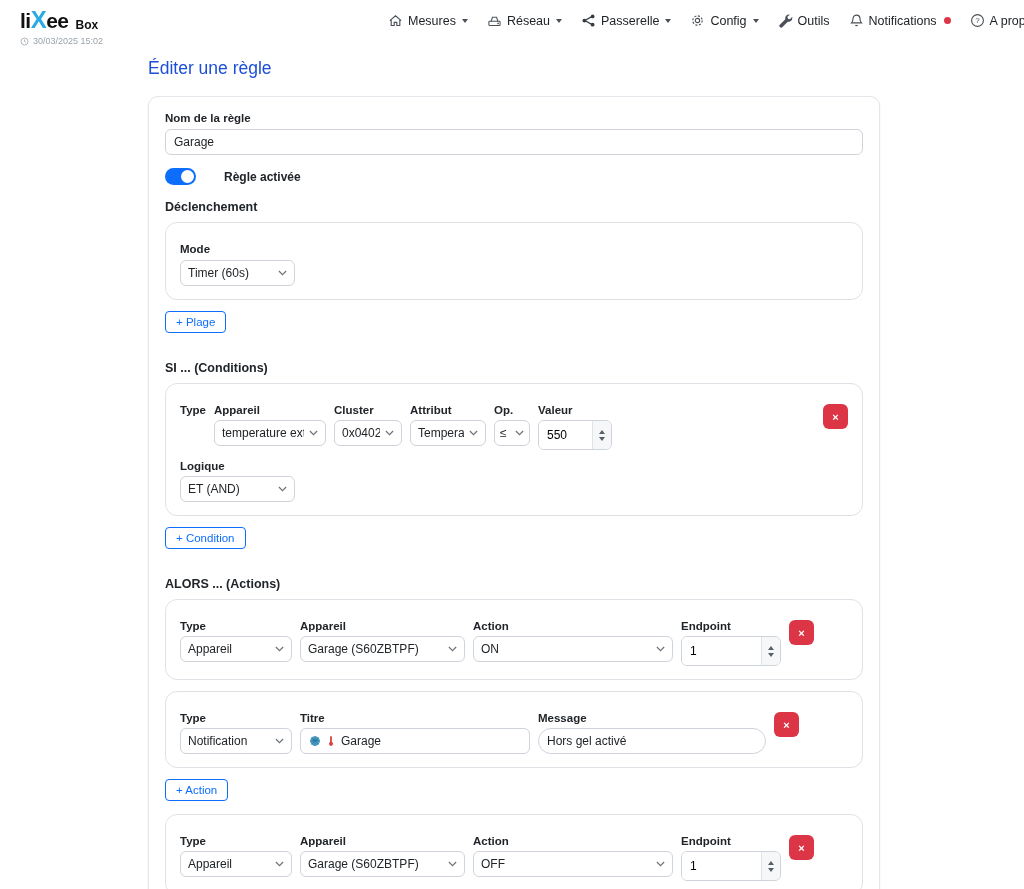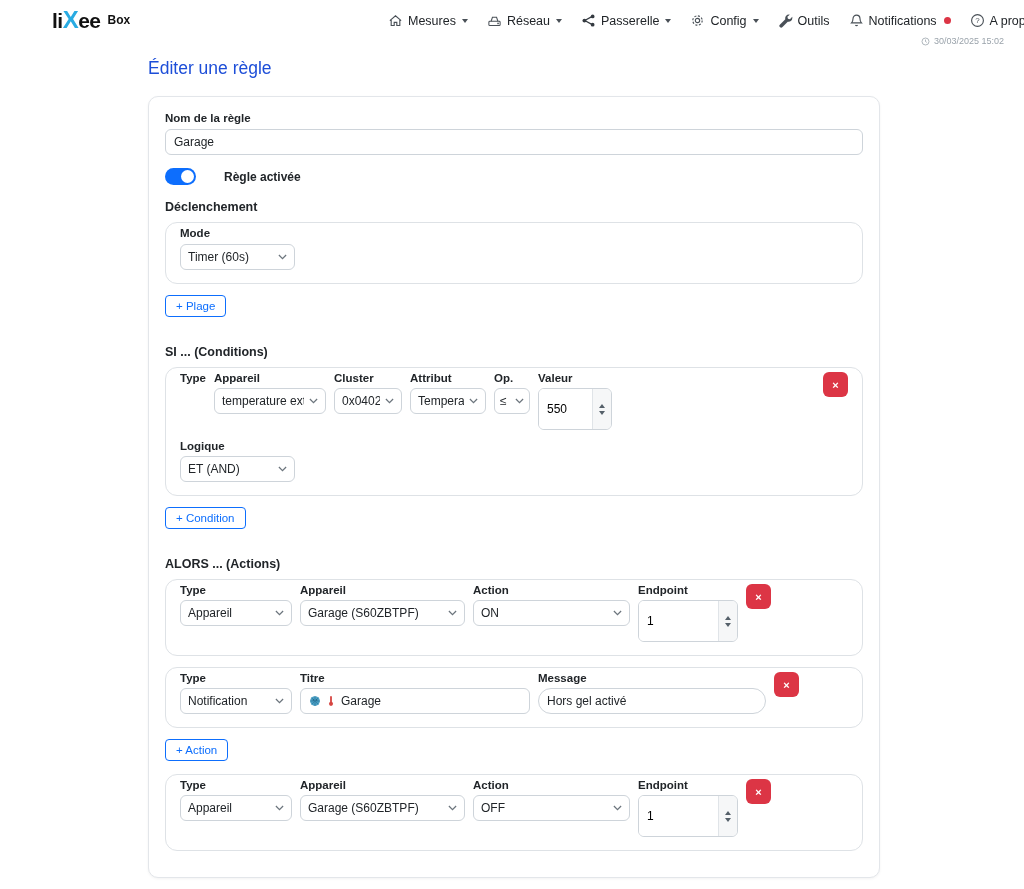--- a/index.html
+++ b/index.html
@@ -7,69 +7,69 @@
   body {
     font-family: "Liberation Sans", sans-serif;
     background: #ffffff;
     color: #212529;
     font-size: 12px;
     position: relative;
     overflow: hidden;
   }
   
   .topbar { position: relative; height: 48px; padding: 8px 20px 0; background:#fff; }
-  .brand-line { display: flex; align-items: center; gap: 7px; margin-left: 32px; }
+  .brand-line { display: flex; align-items: flex-end; gap: 7px; }
   .logo { font-weight: 700; font-size: 21px; letter-spacing: -0.5px; color: #111; line-height: 1; }
   .logo .lx { color: #29abe2; font-size: 24px; }
   .logo-box { font-size: 12px; font-weight: 700; color: #111; }
-  .datetime { display: flex; align-items: center; gap: 4px; font-size: 9px; color: #9aa3ab; margin-top: 4px; justify-content: flex-end; }
+  .datetime { display: flex; align-items: center; gap: 4px; font-size: 9px; color: #9aa3ab; margin-top: 4px; }
   .nav { position: absolute; left: 388px; top: 13px; display: flex; align-items: center; gap: 19px; }
   .nav-item { display: flex; align-items: center; gap: 5px; font-size: 12.5px; color: #212529; cursor: pointer; white-space: nowrap; }
   .caret { width: 0; height: 0; border-left: 3.5px solid transparent; border-right: 3.5px solid transparent; border-top: 4px solid #495057; margin-left: 1px; }
   .ndot { width: 7px; height: 7px; border-radius: 50%; background: #dc3545; margin-left: 2px; }
   .icn { flex: none; display: inline-flex; }
 
   
   .main { margin: 10px 0 0 148px; width: 732px; }
   .page-title { font-size: 17.5px; font-weight: 400; color: #1d4ed8; margin: 6px 0 17px; }
   .card { background: #fff; border: 1px solid #e3e6ea; border-radius: 10px; padding: 15px 16px; box-shadow: 0 1px 3px rgba(0,0,0,.05); }
   .lbl { font-size: 11.5px; font-weight: 700; margin-bottom: 5px; display: block; }
   .heading { font-size: 12.5px; font-weight: 700; margin: 15px 0 8px; }
   .heading:first-child { margin-top: 0; }
   .hint { font-weight: 400; color: #6c757d; font-size: 11px; }
 
   .inp { width: 100%; height: 26px; border: 1px solid #ced4da; border-radius: 6px; padding: 0 8px; font-size: 12px; font-family: inherit; color: #212529; background: #fff; }
-  .subcard { border: 1px solid #dee2e6; border-radius: 12px; padding: 4px 14px 13px; margin-bottom: 11px; }
+  .subcard { border: 1px solid #dee2e6; border-radius: 12px; padding: 20px 14px 13px; margin-bottom: 11px; }
   .frow { display: flex; gap: 8px; align-items: flex-start; }
   .fld { display: flex; flex-direction: column; }
   .fld .lbl { margin-bottom: 4px; }
 
   .sel { height: 26px; border: 1px solid #ced4da; border-radius: 6px; display: flex; align-items: center; gap: 5px; padding: 0 7px; background: #fff; font-size: 12px; white-space: nowrap; overflow: hidden; cursor: pointer; }
   .sel .txt { overflow: hidden; flex: 1; }
   .sel .chev { flex: none; margin-left: auto; }
 
-  .num { display: flex; height: 42px; border: 1px solid #ced4da; border-radius: 6px; overflow: hidden; background: #fff; }
+  .num { display: flex; height: 30px; border: 1px solid #ced4da; border-radius: 6px; overflow: hidden; background: #fff; }
   .num input { border: none; min-width: 0; width: 100%; padding: 0 8px; font-size: 12px; font-family: inherit; outline: none; }
   .spin { flex: none; width: 19px; border-left: 1px solid #e0e4e8; background: #f6f7f8; display: flex; flex-direction: column; align-items: center; justify-content: center; gap: 3px; cursor: pointer; }
   .spin .up { width: 0; height: 0; border-left: 3px solid transparent; border-right: 3px solid transparent; border-bottom: 4px solid #55606a; }
   .spin .down { width: 0; height: 0; border-left: 3px solid transparent; border-right: 3px solid transparent; border-top: 4px solid #55606a; }
 
   .xbtn { width: 25px; height: 25px; background: #dc3545; color: #fff; border: none; border-radius: 6px; font-size: 11px; font-weight: 700; cursor: pointer; display: flex; align-items: center; justify-content: center; flex: none; }
   .addbtn { display: inline-block; border: 1px solid #0d6efd; color: #0d6efd; background: #fff; border-radius: 4px; padding: 4px 10px; font-size: 11.5px; font-family: inherit; cursor: pointer; margin-bottom: 13px; }
 
   .switchrow { display: flex; align-items: center; gap: 8px; margin: 13px 0 15px; }
   .switch { width: 31px; height: 17px; border-radius: 9px; background: #0d6efd; position: relative; cursor: pointer; flex: none; }
   .switch .knob { position: absolute; right: 2px; top: 2px; width: 13px; height: 13px; border-radius: 50%; background: #fff; }
   .switch-label { font-weight: 700; font-size: 12px; margin-left: 20px; }
 
   .fakeinp { display: flex; align-items: center; gap: 4px; padding: 0 8px; border: 1px solid #ced4da; border-radius: 6px; height: 26px; font-size: 12px; background: #fff; }
 
   
   .w175{width:175px}.w115{width:115px}.w112{width:112px}.w68{width:68px}.w76{width:76px}.w36{width:36px}.w74{width:74px}
-  .w165{width:165px}.w168{width:157px}.w100{width:100px}.w230{width:230px}.w228{width:228px}
+  .w165{width:165px}.w168{width:200px}.w100{width:100px}.w230{width:230px}.w228{width:228px}
   .ml-auto{margin-left:auto}
 </style>
 </head>
 <body>
 
 <header class="topbar">
   <div>
     <div class="brand-line">
       <span class="logo"><span>li</span><span class="lx">X</span><span>ee</span></span>
       <span class="logo-box">Box</span>

